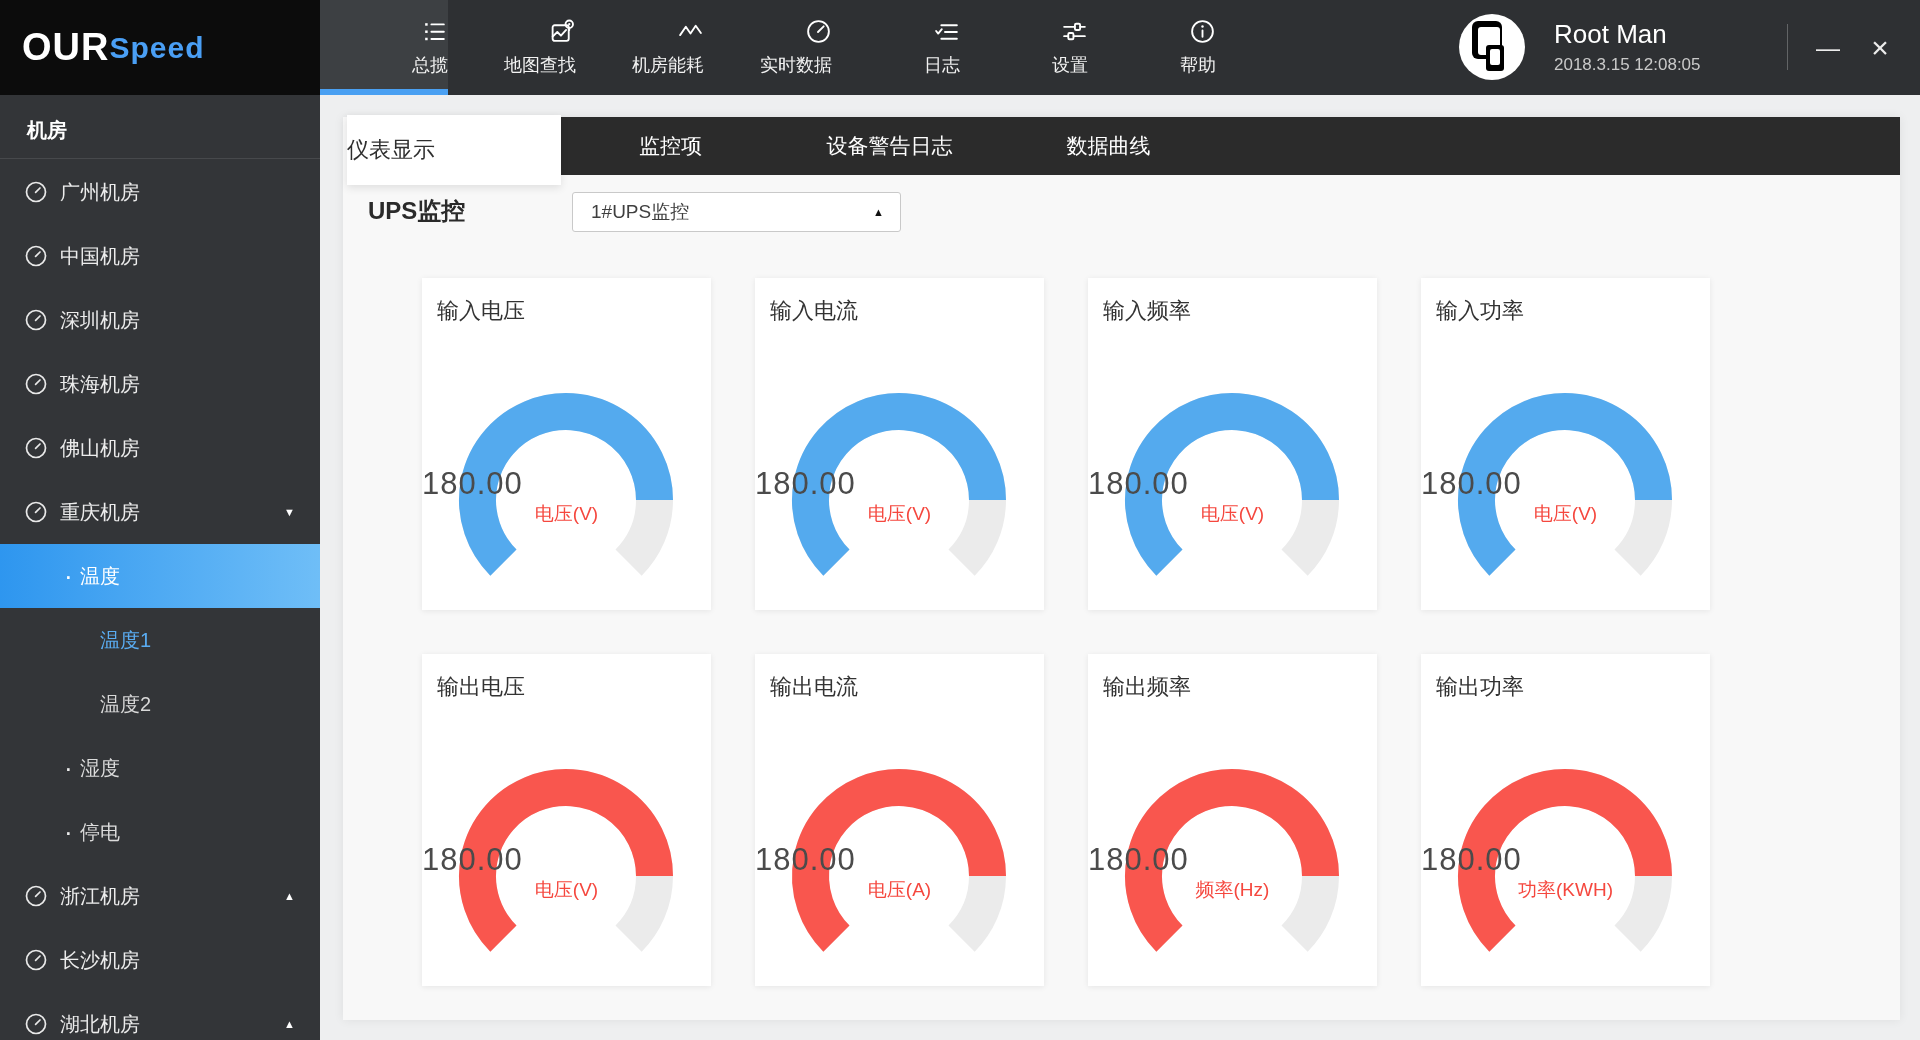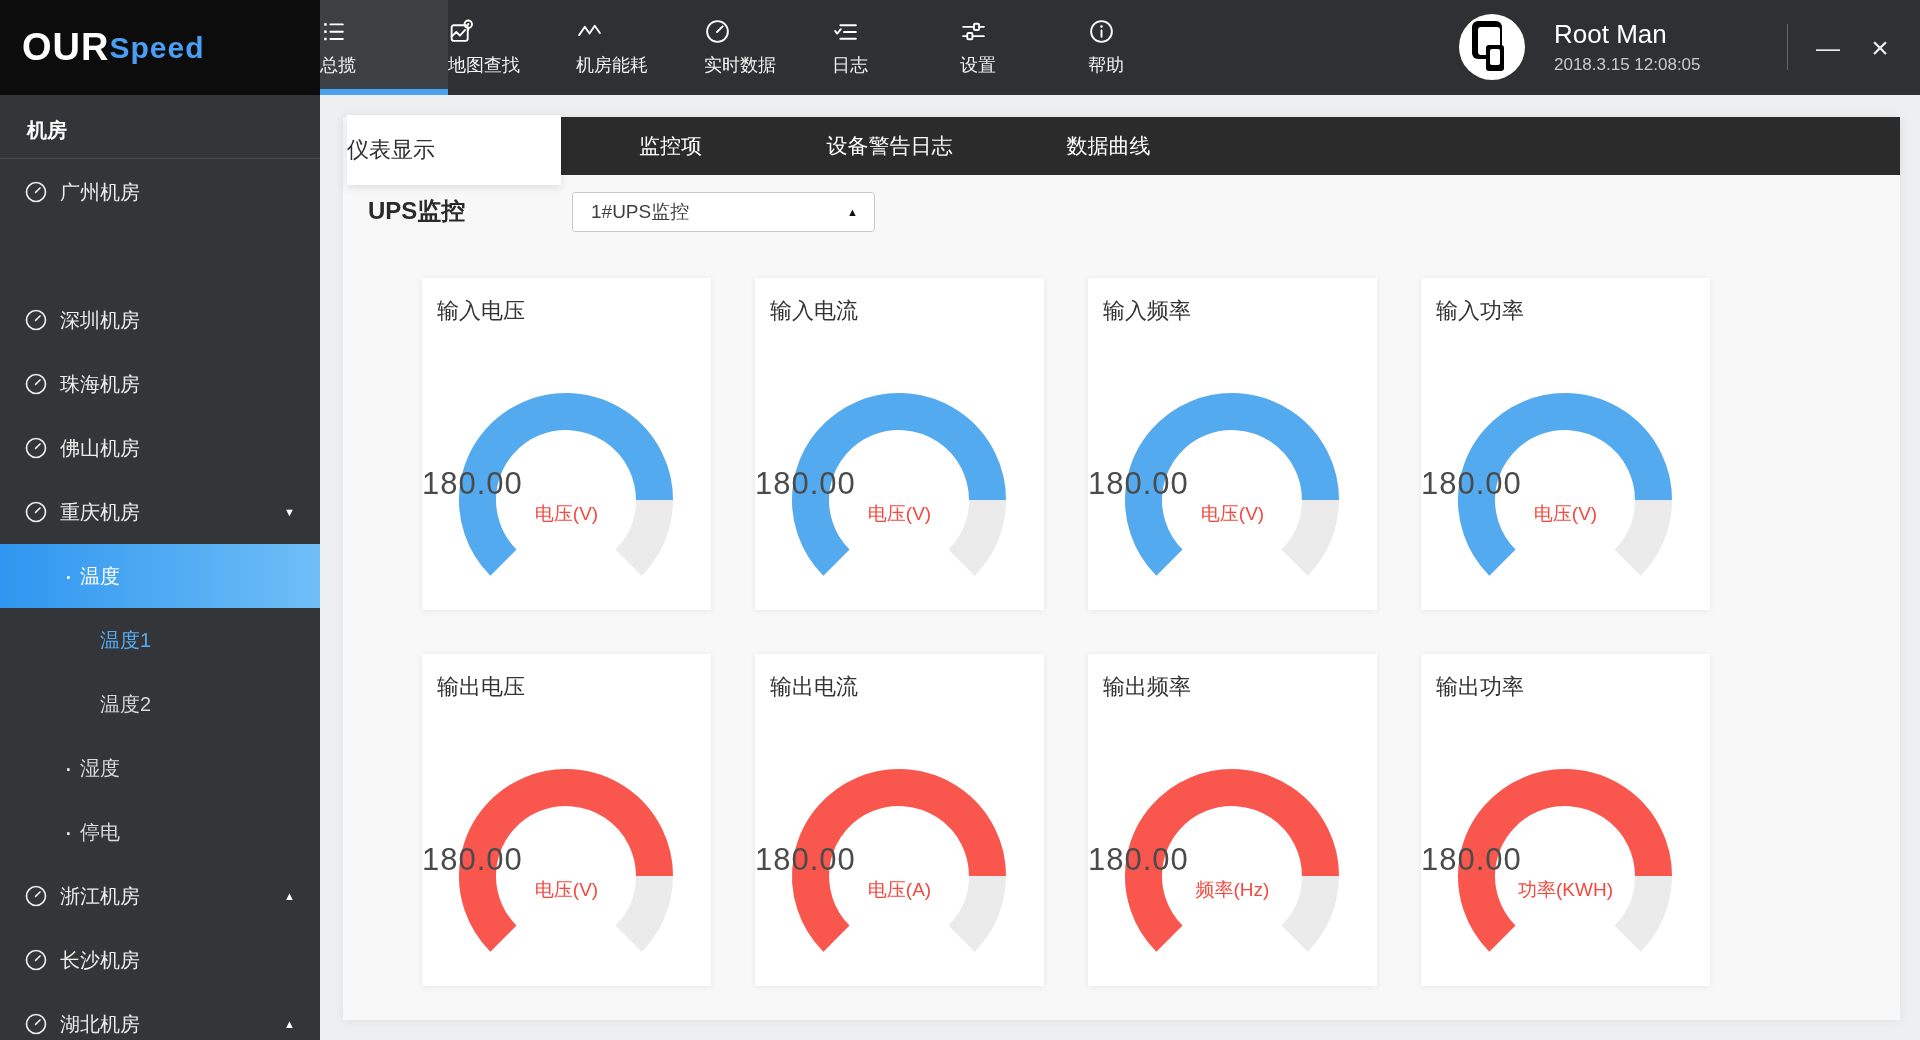--- a/index.html
+++ b/index.html
@@ -7,21 +7,21 @@
     font-family:"Liberation Sans","DejaVu Sans",sans-serif;
     background:#eeeff0; position:relative; }
 
   
   .topbar { position:absolute; left:0; top:0; width:1920px; height:95px; background:#2e3033; z-index:10; }
   .logo { position:absolute; left:0; top:0; width:320px; height:95px; background:#0c0c0c;
     display:flex; align-items:center; padding-left:22px; }
   .logo .lp { color:#ffffff; font-size:38px; font-weight:700; letter-spacing:1px; }
   .logo .la { color:#4a9ff5; font-size:30px; font-weight:700; letter-spacing:1px; }
   .nav { position:absolute; left:320px; top:0; height:95px; display:flex; }
-  .nav-item { width:128px; height:95px; display:flex; flex-direction:column; align-items:flex-start;
+  .nav-item { width:128px; height:95px; display:flex; flex-direction:column; align-items:flex-end;
     justify-content:center; gap:8px; color:#f2f2f2; cursor:pointer; position:relative; }
   .nav-item .nlabel { font-size:18px; }
   .nav-item.active { background:#3d4043; }
   .nav-item.active::after { content:""; position:absolute; left:0; bottom:0; width:128px; height:6px; background:#4aa0f2; }
   .nav-ic { width:27px; height:27px; }
   .nav-ic * { stroke:#ffffff; stroke-width:1.8; fill:none; stroke-linecap:round; stroke-linejoin:round; }
   .nav-ic .fill { fill:#ffffff; stroke:none; }
 
   .avatar { position:absolute; left:1459px; top:14px; width:66px; height:66px; cursor:pointer; }
   .uname { position:absolute; left:1554px; top:19px; color:#ffffff; font-size:26px; font-weight:500; white-space:nowrap; }
@@ -52,21 +52,21 @@
   .panel { position:absolute; left:343px; top:117px; width:1557px; height:903px; background:#f8f8f8;
     box-shadow:0 0 10px rgba(0,0,0,0.07); }
   .tabstrip { position:absolute; left:218px; top:0; width:1339px; height:58px; background:#2b2b2b; display:flex; }
   .tab { width:219px; height:58px; display:flex; align-items:center; justify-content:center;
     color:#ffffff; font-size:21px; cursor:pointer; }
   .tab-active { position:absolute; left:4px; top:-2px; width:214px; height:70px; background:#ffffff; z-index:2;
     display:flex; align-items:center; justify-content:flex-start; font-size:22px; font-weight:500; color:#2f2f2f;
     box-shadow:0 3px 8px rgba(0,0,0,0.10); cursor:pointer; }
 
   .ups-title { position:absolute; left:25px; top:78px; font-size:24px; font-weight:600; color:#2a2a2a; }
-  .dropdown { position:absolute; left:229px; top:75px; width:303px; height:40px; background:#ffffff;
+  .dropdown { position:absolute; left:229px; top:75px; width:329px; height:40px; background:#ffffff;
     border:1px solid #c9c9c9; border-radius:3px; display:flex; align-items:center; cursor:pointer; }
   .dropdown .dval { margin-left:18px; font-size:19px; color:#3f3f3f; }
   .dropdown .darrow { position:absolute; right:16px; font-size:11px; color:#111111; }
 
   
   .cards { position:absolute; left:79px; top:161px; display:grid;
     grid-template-columns:repeat(4,289px); grid-auto-rows:332px; column-gap:79px; row-gap:35px;gap:44px; }
   .card { position:relative; background:#ffffff; box-shadow:0 1px 6px rgba(0,0,0,0.08); }
   .card-title { position:absolute; left:15px; top:18px; font-size:22px; color:#333333; }
   .gauge-svg { position:absolute; left:32px; top:110px; width:224px; height:190px; }
@@ -175,20 +175,27 @@
   <div class="side-head">机房</div>
   <div class="side-divider"></div>
 
   <div class="side-row" style="top:65px">
     <svg class="side-ic" viewBox="0 0 26 26">
         <circle cx="13" cy="13" r="9.5"></circle>
         <path d="M12.6 13.4 L17 9"></path>
       </svg>
     <span class="room-label">广州机房</span>
   </div>
+  <div class="side-row" style="top:129px">
+    <svg class="side-ic" viewBox="0 0 26 26">
+        <circle cx="13" cy="13" r="9.5"></circle>
+        <path d="M12.6 13.4 L17 9"></path>
+      </svg>
+    <span class="room-label">中国机房</span>
+  </div>
   <div class="side-row" style="top:193px">
     <svg class="side-ic" viewBox="0 0 26 26">
         <circle cx="13" cy="13" r="9.5"></circle>
         <path d="M12.6 13.4 L17 9"></path>
       </svg>
     <span class="room-label">深圳机房</span>
   </div>
   <div class="side-row" style="top:257px">
     <svg class="side-ic" viewBox="0 0 26 26">
         <circle cx="13" cy="13" r="9.5"></circle>

